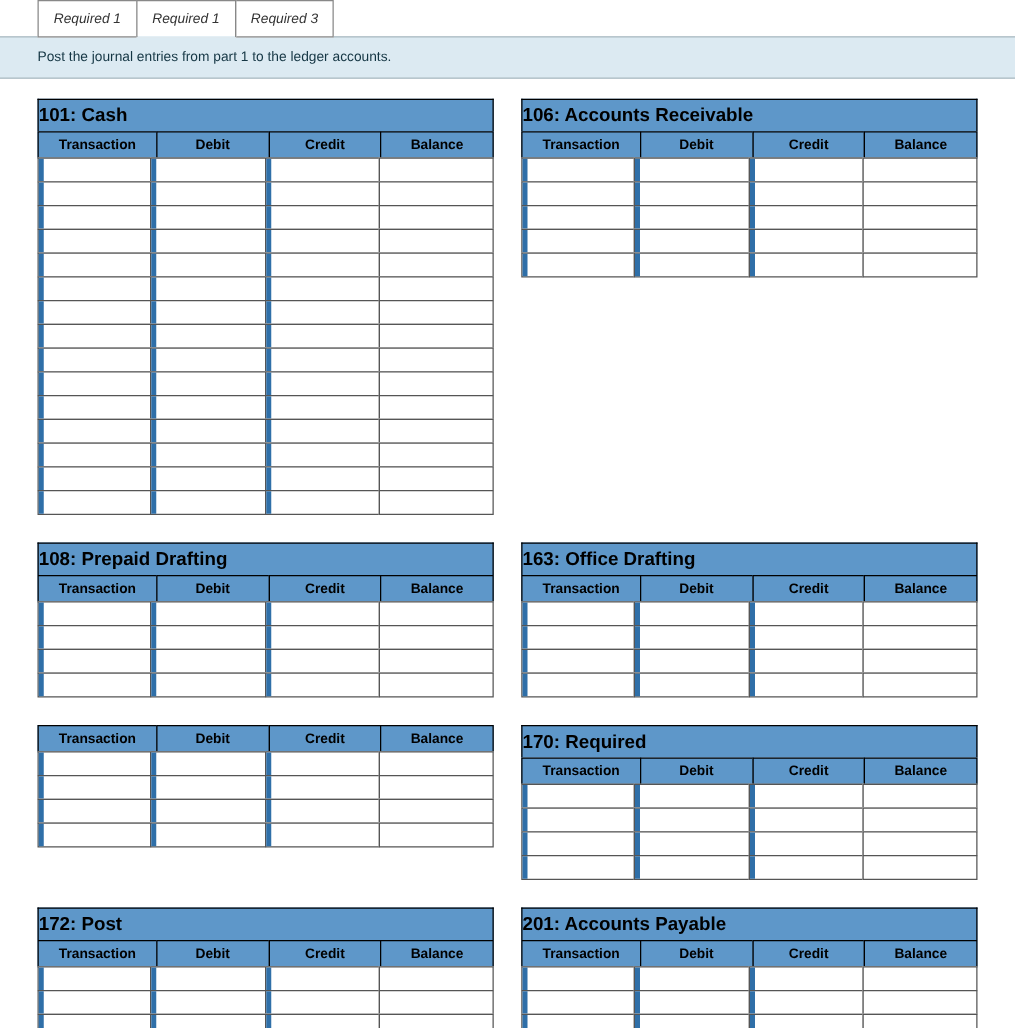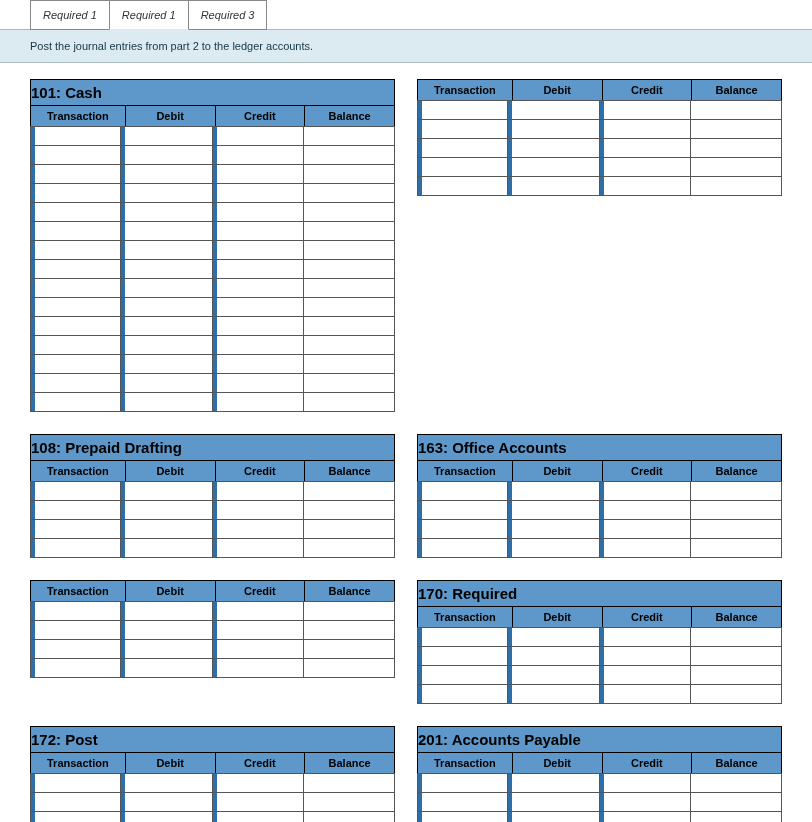--- a/index.html
+++ b/index.html
@@ -107,21 +107,21 @@
 </style>
 </head>
 <body>
 
 <div class="page">
   <div class="tabs" id="tab-bar">
       <div class="tab">Required 1</div>
       <div class="tab active">Required 1</div>
       <div class="tab">Required 3</div>
     </div>
-  <div class="instruction">Post the journal entries from part 2 to the ledger accounts.</div>
+  <div class="instruction">Post the journal entries from part 1 to the ledger accounts.</div>
   <div class="content" id="content">
       <div class="pair">
         <div class="ledger">
           <div class="ledger-title">101: Cash</div>
           <div class="ledger-head">
             <div>Transaction</div>
             <div>Debit</div>
             <div>Credit</div>
             <div>Balance</div>
           </div>
@@ -211,20 +211,21 @@
           </div>
           <div class="row">
             <div class="cell input"></div>
             <div class="cell input"></div>
             <div class="cell input"></div>
             <div class="cell balance"></div>
           </div>
         </div>
         <div></div>
         <div class="ledger">
+          <div class="ledger-title">106: Accounts Receivable</div>
           <div class="ledger-head">
             <div>Transaction</div>
             <div>Debit</div>
             <div>Credit</div>
             <div>Balance</div>
           </div>
           <div class="row">
             <div class="cell input"></div>
             <div class="cell input"></div>
             <div class="cell input"></div>
@@ -285,21 +286,21 @@
           </div>
           <div class="row">
             <div class="cell input"></div>
             <div class="cell input"></div>
             <div class="cell input"></div>
             <div class="cell balance"></div>
           </div>
         </div>
         <div></div>
         <div class="ledger">
-          <div class="ledger-title">163: Office Accounts</div>
+          <div class="ledger-title">163: Office Drafting</div>
           <div class="ledger-head">
             <div>Transaction</div>
             <div>Debit</div>
             <div>Credit</div>
             <div>Balance</div>
           </div>
           <div class="row">
             <div class="cell input"></div>
             <div class="cell input"></div>
             <div class="cell input"></div>

